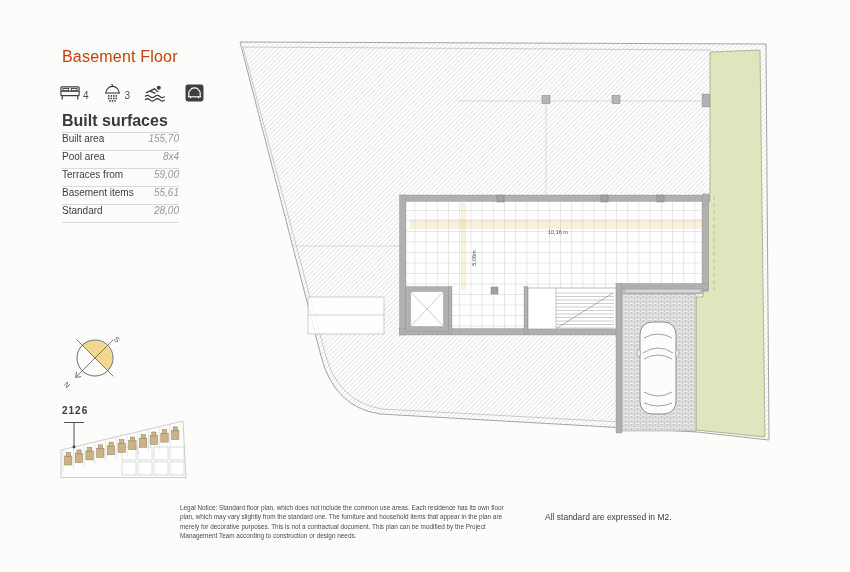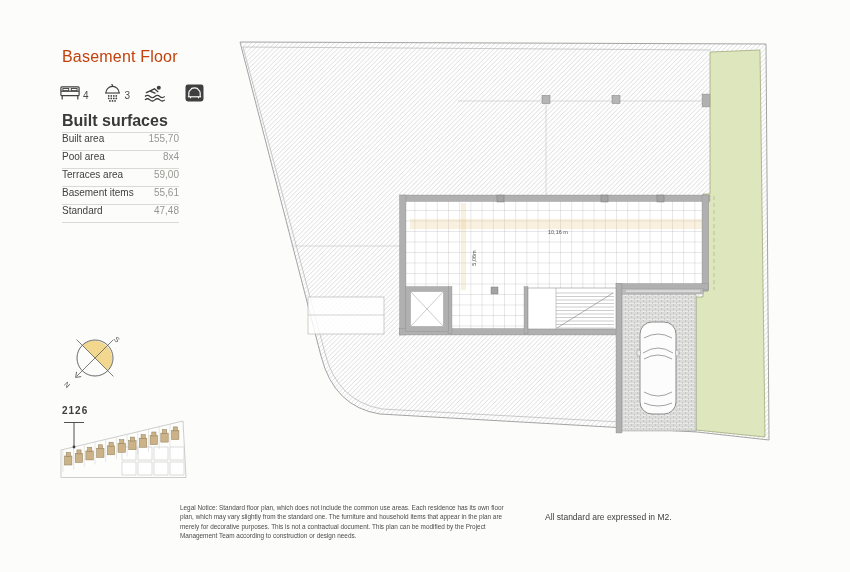--- a/index.html
+++ b/index.html
@@ -10,21 +10,21 @@
   .abs{position:absolute;}
   .page-title{left:62px;top:48px;font-size:16px;font-weight:500;color:#c2410c;letter-spacing:.2px;}
   .amenities{left:60px;top:84px;display:flex;align-items:center;height:22px;}
   .amenities .cnt{font-size:10px;color:#4a4a4a;margin:0 4px 0 3px;}
   .amenities .gap{width:10px;}
   .surf-head{left:62px;top:112px;font-size:16px;font-weight:bold;color:#3a3a3a;}
   .surf-table{left:62px;top:132px;width:117px;}
   .surf-row{display:flex;justify-content:space-between;height:17px;border-top:1px solid #d9d9d6;}
   .surf-row:last-child{border-bottom:1px solid #d9d9d6;}
   .surf-row .lbl{font-size:10px;color:#3f3f3f;}
-  .surf-row .val{font-size:10px;color:#969692;}
+  .surf-row .val{font-size:10px;color:#969692;font-style:italic;}
   .legal{left:180px;top:503px;width:330px;font-size:6.4px;line-height:1.48;color:#4c4c4c;}
   .measures{left:545px;top:512px;font-size:8.5px;color:#3e3e3e;}
   svg text{font-family:"Liberation Sans",sans-serif;}
 </style>
 </head>
 <body>
 
 <div class="abs page-title">Basement Floor</div>
 
 <div class="abs amenities">
@@ -97,30 +97,30 @@
 <div class="abs surf-table">
   <div class="surf-row">
     <span class="lbl">Built area</span>
     <span class="val">155,70</span>
   </div>
   <div class="surf-row">
     <span class="lbl">Pool area</span>
     <span class="val">8x4</span>
   </div>
   <div class="surf-row">
-    <span class="lbl">Terraces area</span>
+    <span class="lbl">Terraces from</span>
     <span class="val">59,00</span>
   </div>
   <div class="surf-row">
     <span class="lbl">Basement items</span>
     <span class="val">55,61</span>
   </div>
   <div class="surf-row">
     <span class="lbl">Standard</span>
-    <span class="val">47,48</span>
+    <span class="val">28,00</span>
   </div>
 </div>
 
 <svg class="abs" style="left:52px;top:322px;" width="90" height="75" viewBox="52 322 90 75">
   <path d="M82.3,345.3 A18,18 0 0 1 107.7,370.7 Z" stroke="none" fill="#f2d88e"></path>
   <circle cx="95" cy="358" r="18" fill="none" stroke="#5a5a5a" stroke-width="0.9"></circle>
   <path d="M113.4,339.6 L76.6,376.4 M76.6,339.6 L113.4,376.4" stroke="#5a5a5a" stroke-width="0.8"></path>
   <path d="M81.2,376.6 L75.6,377.4 L76.6,371.8" fill="none" stroke="#5a5a5a" stroke-width="0.9"></path>
   <text x="115" y="340" font-size="7" fill="#4a4a4a" transform="rotate(45 115,338)">S</text>
   <text x="65" y="387" font-size="7" fill="#4a4a4a" transform="rotate(45 67,384)">N</text>

